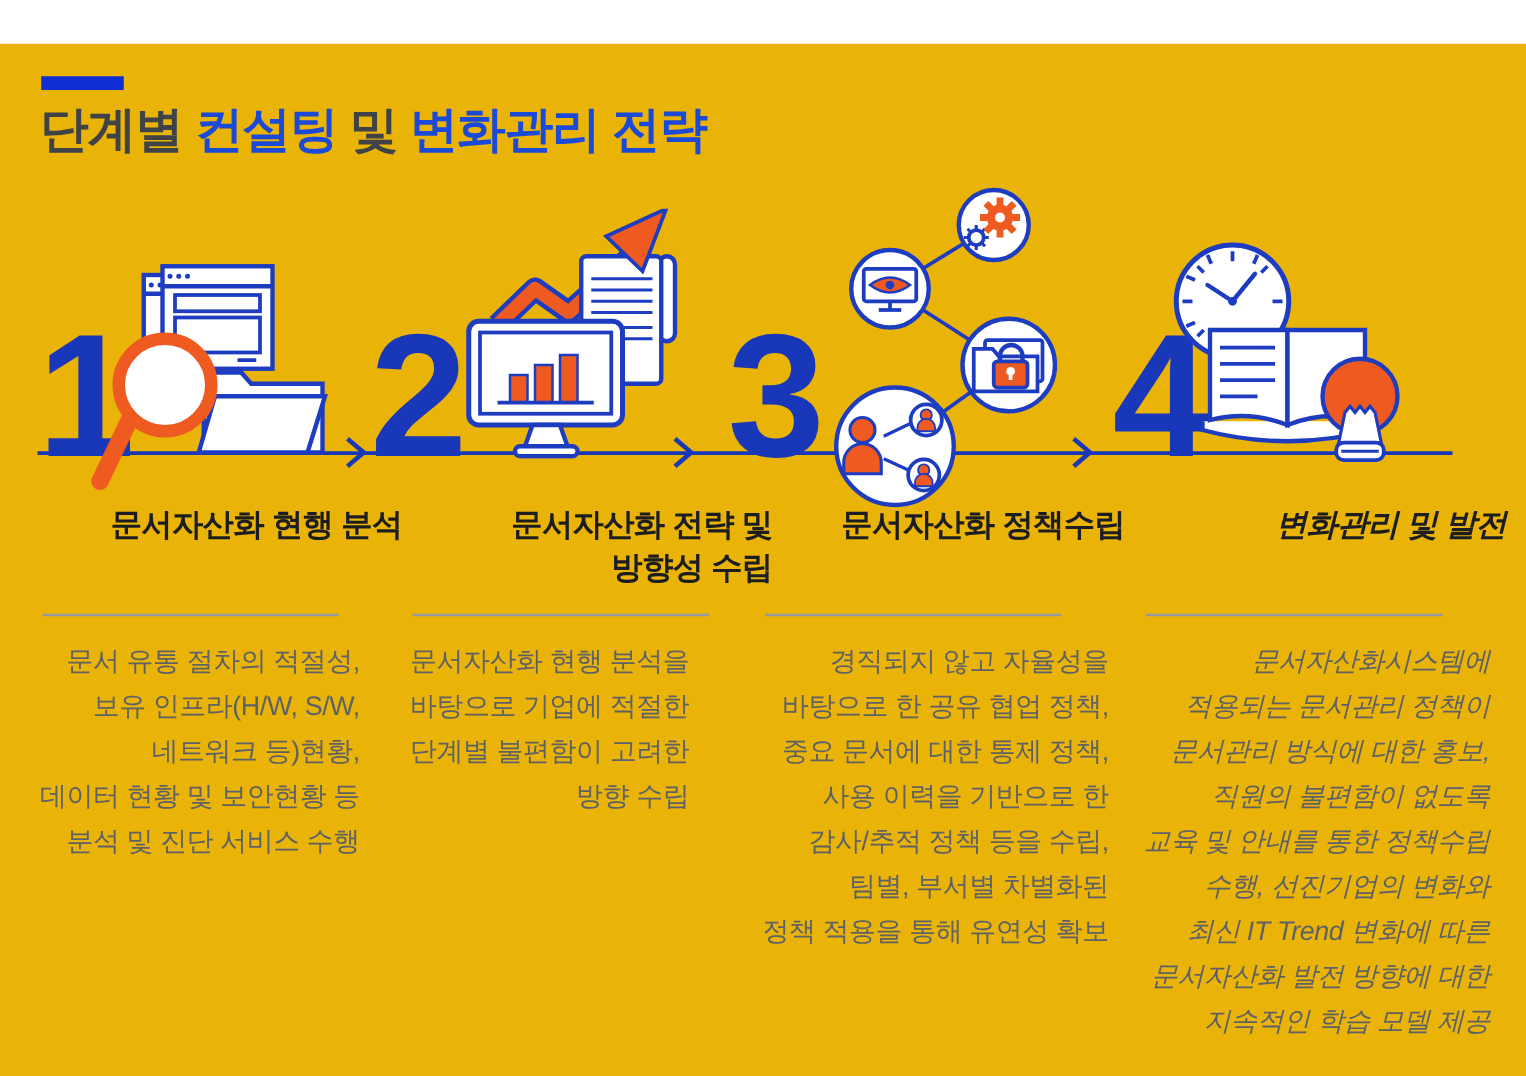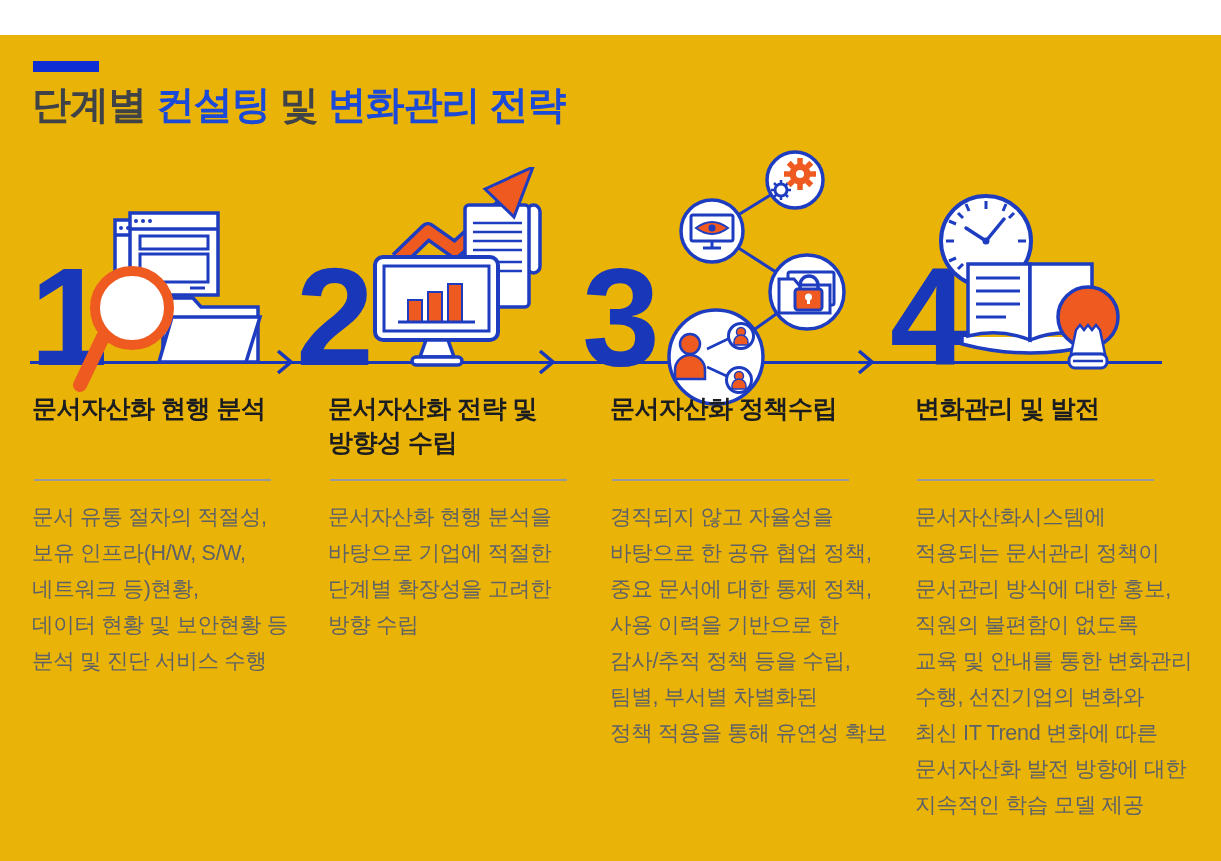--- a/index.html
+++ b/index.html
@@ -21,22 +21,22 @@
   .num{
     position:absolute; top:212px; font-size:140px; font-weight:800; line-height:1;
     color:#1837b9; letter-spacing:-2px;
   }
   .num1{left:30px;} .num2{left:296px;} .num3{left:582px;} .num4{left:890px;}
   .icon{position:absolute;}
   .icon1{left:55px; top:130px;}
   .icon2{left:330px; top:132px;}
   .icon3{left:595px; top:108px;}
   .icon4{left:900px; top:123px;}
-  .col{position:absolute; top:356px; width:290px;}
-  .col1{left:32px;} .col2{left:328px;} .col3{left:610px;} .col4{left:915px;}
+  .col{position:absolute; top:368px; width:290px;text-align:right;}
+  .col1{left:32px;} .col2{left:328px;} .col3{left:610px;} .col4{left:915px;font-style:italic;}
   .heading{font-size:25px; font-weight:700; color:#1b1d20; line-height:34px; letter-spacing:-0.5px;}
   .heading div{white-space:pre;}
   .divider{position:absolute; top:88px; left:2px; width:237px; height:2px; background:#97999c;}
   .body{position:absolute; top:108px; left:0; font-size:21.5px; color:#5e6266; line-height:36px; letter-spacing:-0.3px;}
   .body div{white-space:pre;}
   svg .bl{stroke:#1d3cc0; fill:#ffffff;}
   svg .blf{fill:#1d3cc0;}
   svg .or{fill:#ee5a20;}
 </style>
 </head>
@@ -220,21 +220,21 @@
   </div>
   <div class="col col2">
     <div class="heading">
         <div>문서자산화 전략 및</div>
         <div>방향성 수립</div>
       </div>
     <div class="divider"></div>
     <div class="body">
         <div>문서자산화 현행 분석을</div>
         <div>바탕으로 기업에 적절한</div>
-        <div>단계별 확장성을 고려한</div>
+        <div>단계별 불편함이 고려한</div>
         <div>방향 수립</div>
       </div>
   </div>
   <div class="col col3">
     <div class="heading">
         <div>문서자산화 정책수립</div>
       </div>
     <div class="divider"></div>
     <div class="body">
         <div>경직되지 않고 자율성을</div>
@@ -249,21 +249,21 @@
   <div class="col col4">
     <div class="heading">
         <div>변화관리 및 발전</div>
       </div>
     <div class="divider"></div>
     <div class="body">
         <div>문서자산화시스템에</div>
         <div>적용되는 문서관리 정책이</div>
         <div>문서관리 방식에 대한 홍보,</div>
         <div>직원의 불편함이 없도록</div>
-        <div>교육 및 안내를 통한 변화관리</div>
+        <div>교육 및 안내를 통한 정책수립</div>
         <div>수행, 선진기업의 변화와</div>
         <div>최신 IT Trend 변화에 따른</div>
         <div>문서자산화 발전 방향에 대한</div>
         <div>지속적인 학습 모델 제공</div>
       </div>
   </div>
 
 </div>
 
 </body></html>

